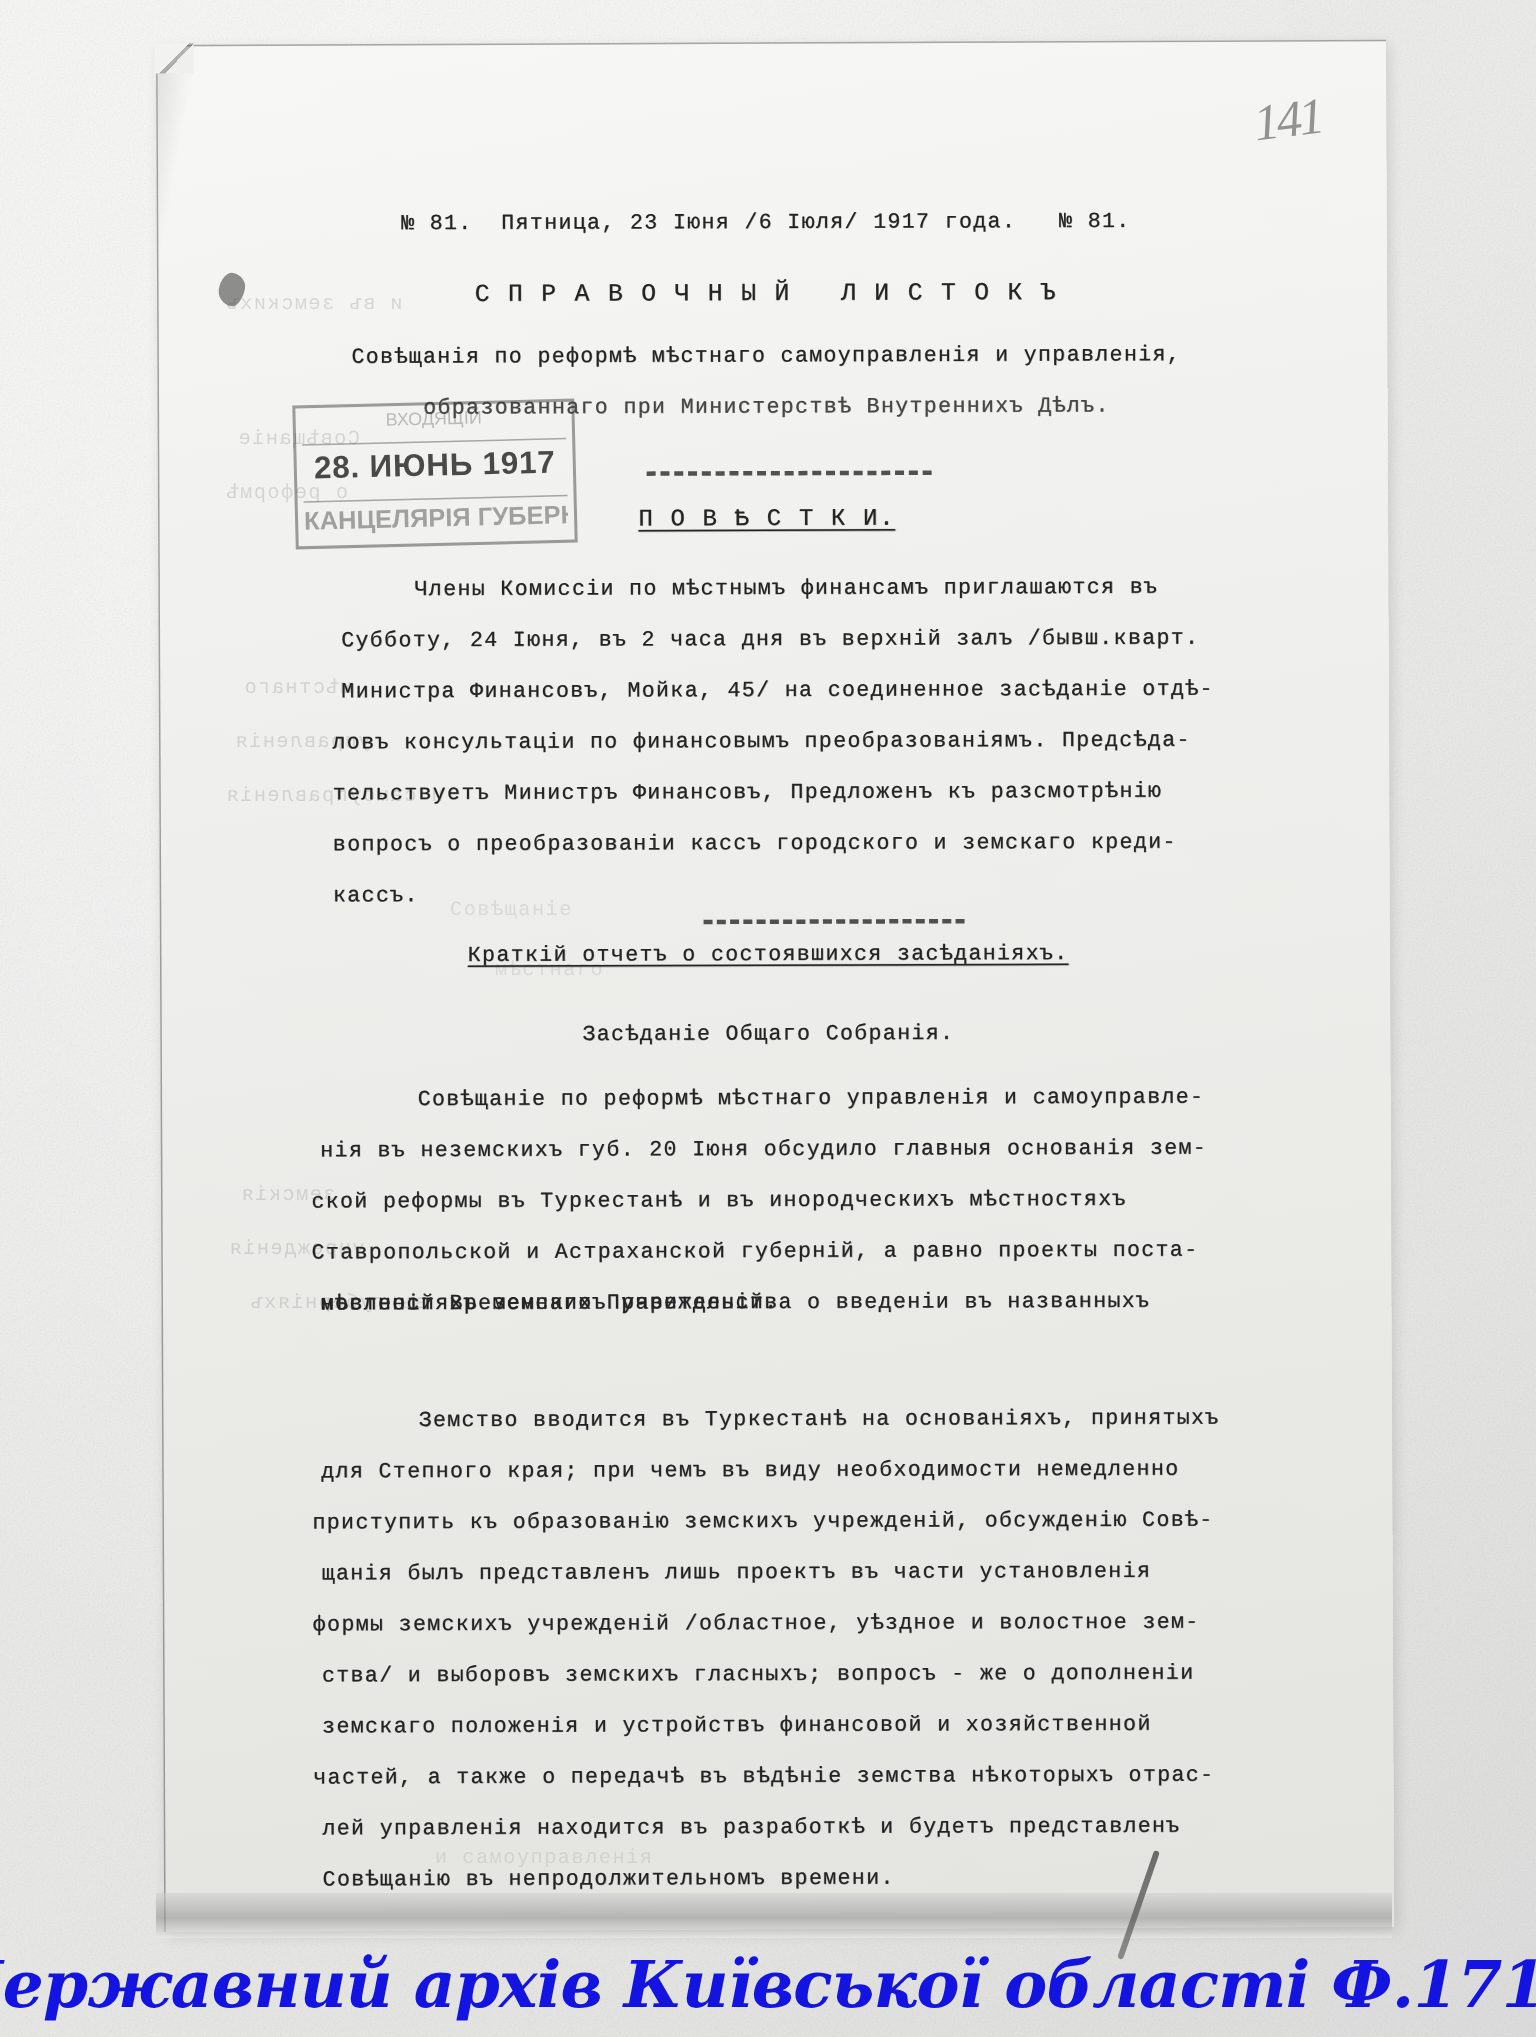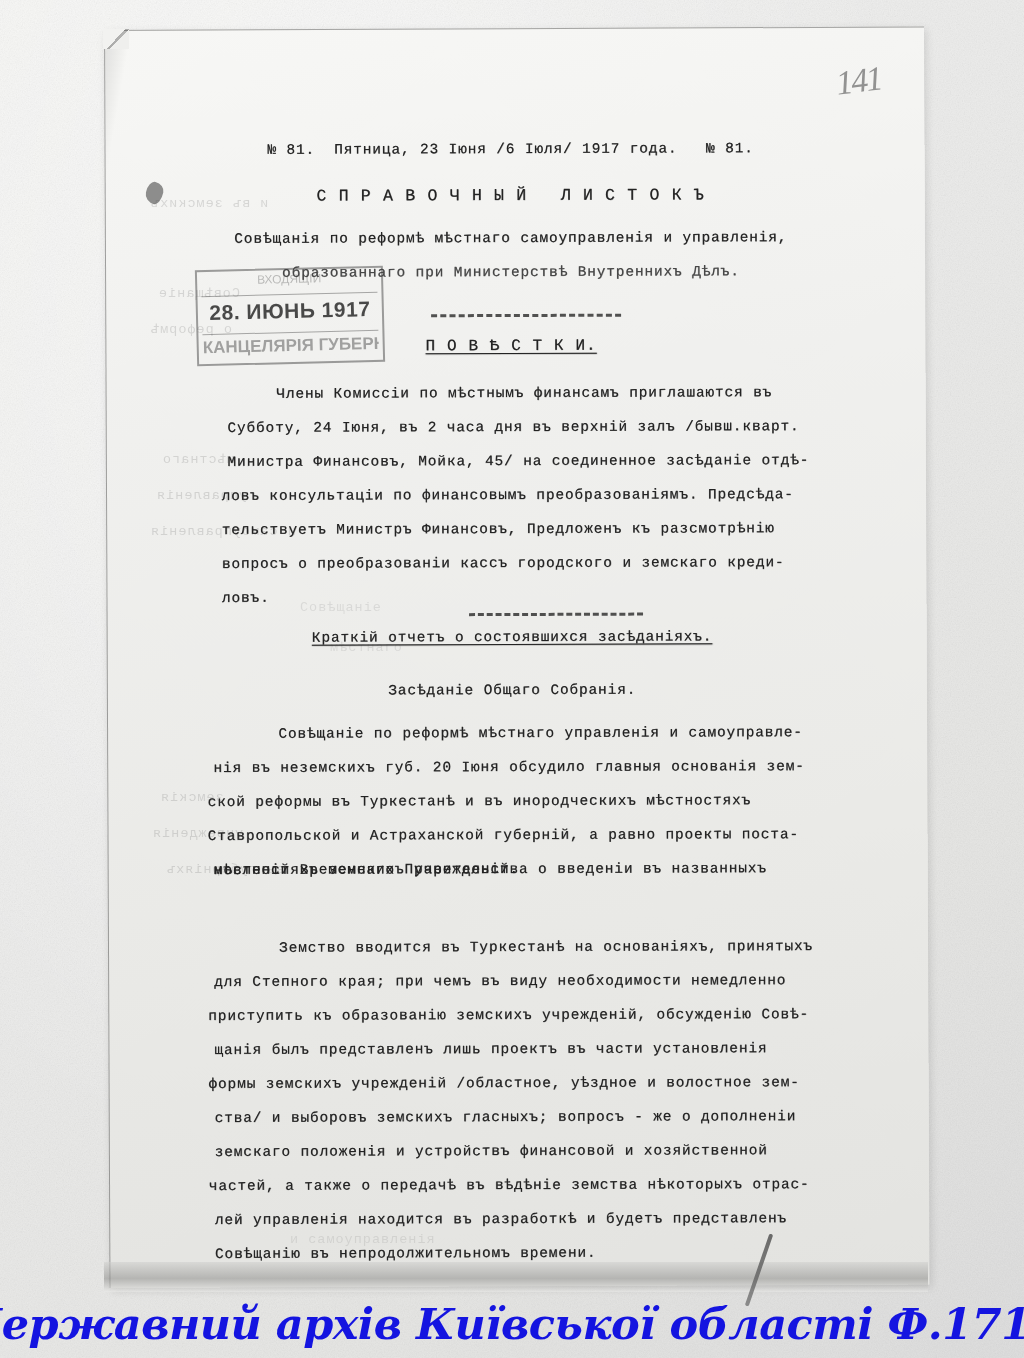--- a/index.html
+++ b/index.html
@@ -269,21 +269,21 @@
     <div class="dash" style="left:432px; top:314px; width:190px;"></div>
 
     <div class="ln ctr u" style="top:337px; font-size:16px; letter-spacing:1.1px;">П О В Ѣ С Т К И.</div>
 
     <div class="ln" style="left:277px; top:385px;">Члены Комиссіи по мѣстнымъ финансамъ приглашаются въ</div>
     <div class="ln" style="left:228px; top:419px;">Субботу, 24 Іюня, въ 2 часа дня въ верхній залъ /бывш.кварт.</div>
     <div class="ln" style="left:228px; top:453px;">Министра Финансовъ, Мойка, 45/ на соединенное засѣданіе отдѣ-</div>
     <div class="ln" style="left:222px; top:487px;">ловъ консультаціи по финансовымъ преобразованіямъ. Предсѣда-</div>
     <div class="ln" style="left:222px; top:521px;">тельствуетъ Министръ Финансовъ, Предложенъ къ разсмотрѣнію</div>
     <div class="ln" style="left:222px; top:555px;">вопросъ о преобразованіи кассъ городского и земскаго креди-</div>
-    <div class="ln" style="left:222px; top:589px;">ловъ.</div>
+    <div class="ln" style="left:222px; top:589px;">кассъ.</div>
 
     <div class="dash" style="left:469px; top:613px; width:174px;"></div>
 
     <div class="ln ctr u" style="top:629px;">Краткій отчетъ о состоявшихся засѣданіяхъ.</div>
     <div class="ln ctr" style="top:682px;">Засѣданіе Общаго Собранія.</div>
 
     <div class="ln" style="left:278px; top:725px;">Совѣщаніе по реформѣ мѣстнаго управленія и самоуправле-</div>
     <div class="ln" style="left:213px; top:759px;">нія въ неземскихъ губ. 20 Іюня обсудило главныя основанія зем-</div>
     <div class="ln" style="left:207px; top:793px;">ской реформы въ Туркестанѣ и въ инородческихъ мѣстностяхъ</div>
     <div class="ln" style="left:207px; top:827px;">Ставропольской и Астраханской губерній, а равно проекты поста-</div>

